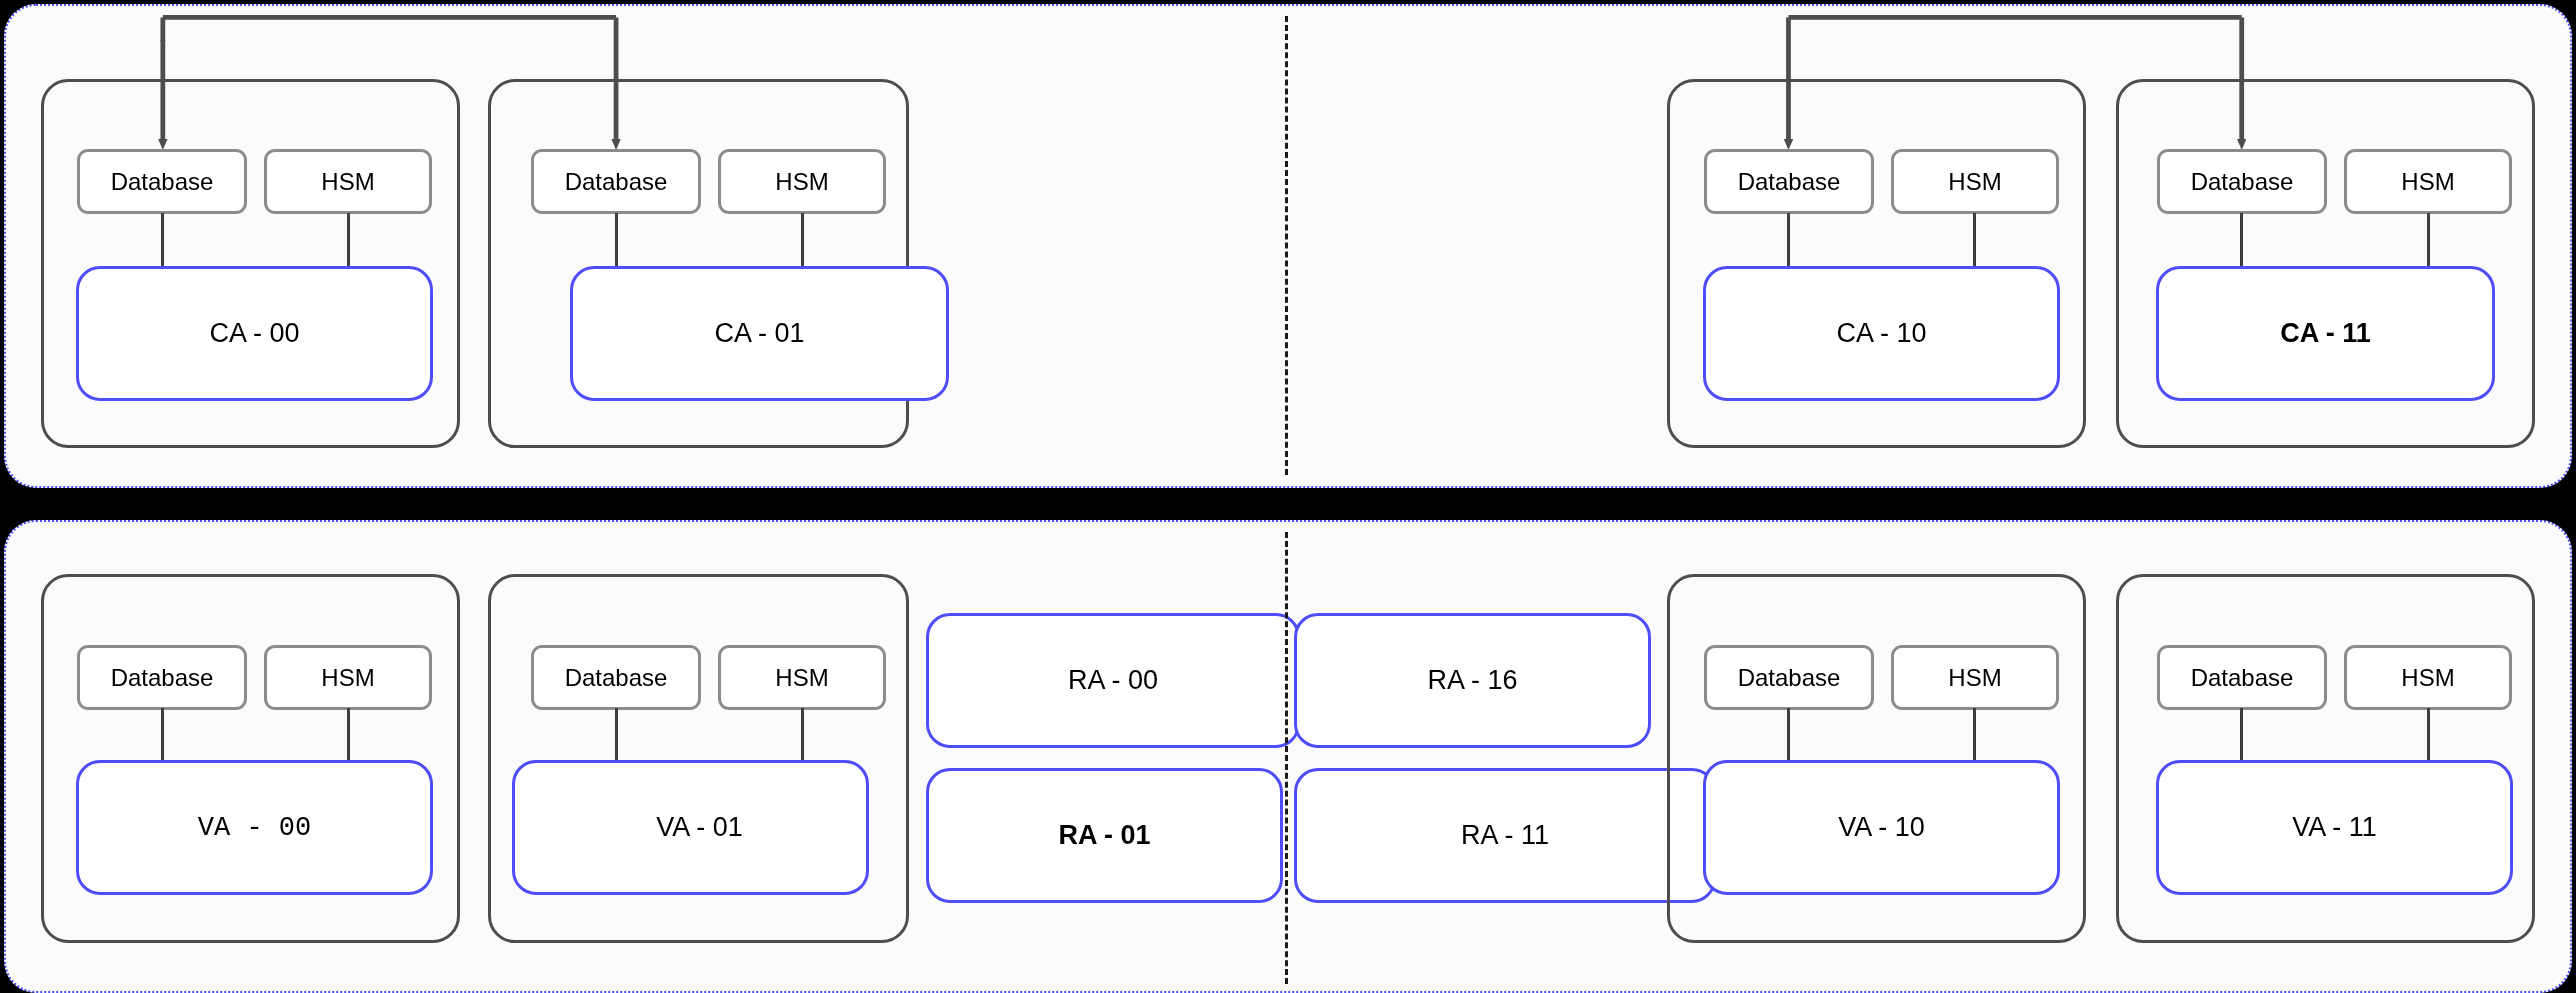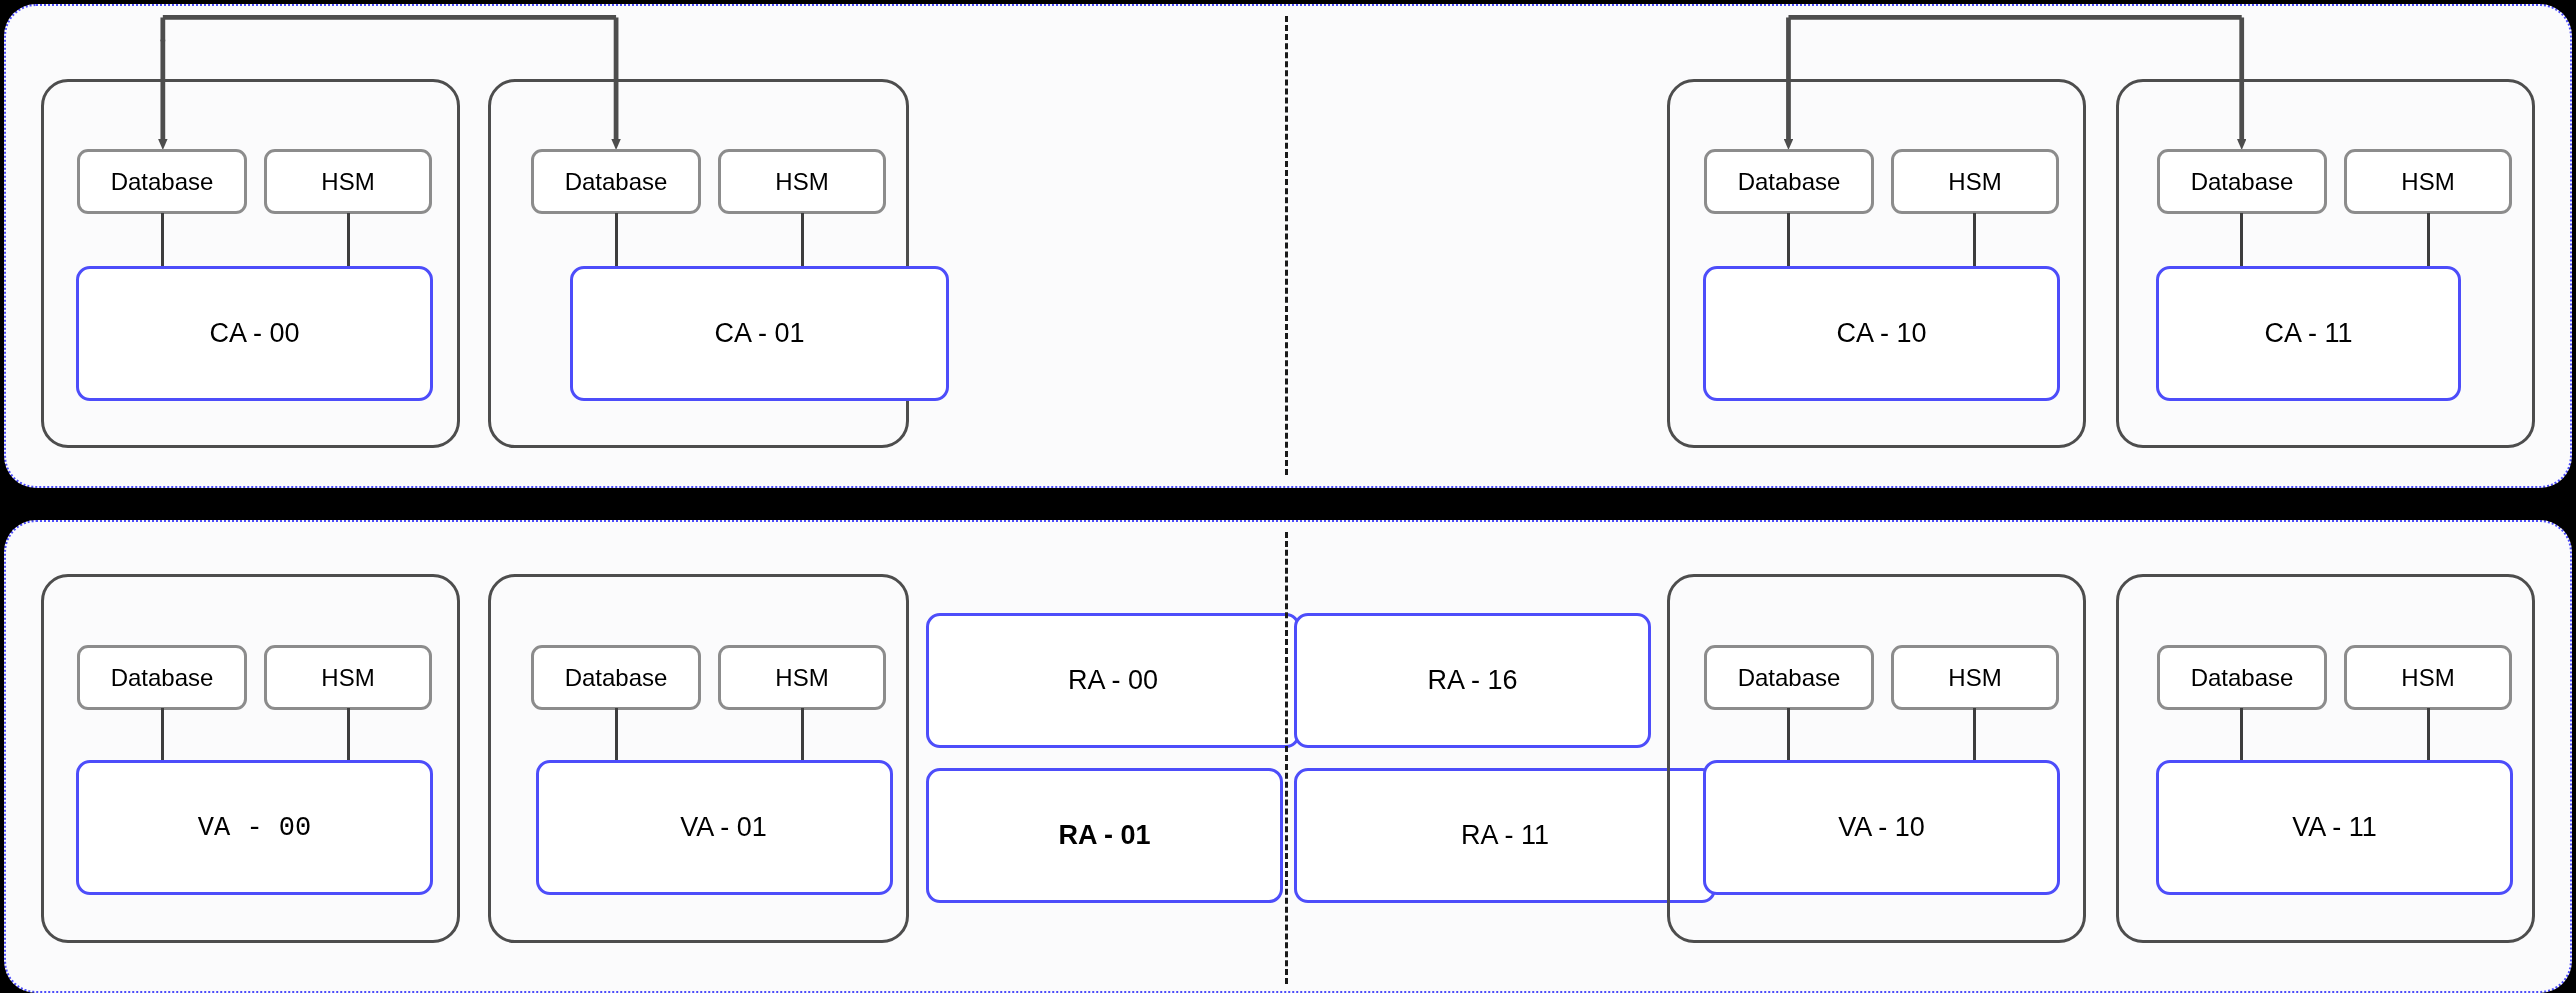--- a/index.html
+++ b/index.html
@@ -12,21 +12,21 @@
   .group{position:absolute;background:transparent;border:3.2px solid #4d4d4d;
          border-radius:27px;box-sizing:border-box;}
 
   .node{position:absolute;box-sizing:border-box;display:flex;
         align-items:center;justify-content:center;text-align:center;
         background:#ffffff;}
 
   .node-small{border:3.2px solid #8c8c8c;border-radius:11px;
               font-size:24px;color:#000;}
 
-  .node-main{border:3.2px solid #4d4dfa;border-radius:14px;
+  .node-main{border:3.2px solid #4d4dfa;border-radius:24px;
              font-size:27px;color:#000;}
 
   .stem{position:absolute;background:#3d3d3d;width:3.2px;}
 
   .divider{position:absolute;width:0;border-left:3.2px dashed #1a1a1a;}
 
   .arrow-svg{position:absolute;left:0;top:0;pointer-events:none;}
 </style>
 </head>
 <body>
@@ -72,39 +72,39 @@
   <div class="node node-small" style="left:1891px;top:149px;width:168px;height:65px;">HSM</div>
   <div class="stem" style="left:1787px;top:213px;height:56px;"></div>
   <div class="stem" style="left:1973px;top:213px;height:56px;"></div>
   <div class="node node-main" style="left:1703px;top:266px;width:357px;height:135px;">CA - 10</div>
 
   <div class="group" style="left:2116px;top:79px;width:419px;height:369px;"></div>
   <div class="node node-small" style="left:2157px;top:149px;width:170px;height:65px;">Database</div>
   <div class="node node-small" style="left:2344px;top:149px;width:168px;height:65px;">HSM</div>
   <div class="stem" style="left:2240px;top:213px;height:56px;"></div>
   <div class="stem" style="left:2427px;top:213px;height:56px;"></div>
-  <div class="node node-main" style="left:2156px;top:266px;width:305px;height:135px;">CA - 11</div>
+  <div class="node node-main" style="left:2156px;top:266px;width:339px;height:135px;font-weight:bold;">CA - 11</div>
 
   <div class="divider" style="left:1285px;top:16px;height:459px;"></div>
 
   <div class="zone" style="left:4px;top:520px;width:2568px;height:473px;"></div>
 
   <div class="group" style="left:41px;top:574px;width:419px;height:369px;"></div>
   <div class="node node-small" style="left:77px;top:645px;width:170px;height:65px;">Database</div>
   <div class="node node-small" style="left:264px;top:645px;width:168px;height:65px;">HSM</div>
   <div class="stem" style="left:161px;top:708px;height:56px;"></div>
   <div class="stem" style="left:347px;top:708px;height:56px;"></div>
   <div class="node node-main" style="left:76px;top:760px;width:357px;height:135px;font-family:Liberation Mono, monospace;">VA - 00</div>
 
   <div class="group" style="left:488px;top:574px;width:421px;height:369px;"></div>
   <div class="node node-small" style="left:531px;top:645px;width:170px;height:65px;">Database</div>
   <div class="node node-small" style="left:718px;top:645px;width:168px;height:65px;">HSM</div>
   <div class="stem" style="left:615px;top:708px;height:56px;"></div>
   <div class="stem" style="left:801px;top:708px;height:56px;"></div>
-  <div class="node node-main" style="left:536px;top:760px;width:357px;height:135px;padding-left:18px;">VA - 01</div>
+  <div class="node node-main" style="left:512px;top:760px;width:357px;height:135px;padding-left:18px;">VA - 01</div>
 
   <div class="node node-main" style="left:926px;top:613px;width:374px;height:135px;">RA - 00</div>
   <div class="node node-main" style="left:1294px;top:613px;width:357px;height:135px;">RA - 16</div>
   <div class="node node-main" style="left:926px;top:768px;width:357px;height:135px;font-weight:bold;">RA - 01</div>
   <div class="node node-main" style="left:1294px;top:768px;width:422px;height:135px;">RA - 11</div>
 
   <div class="group" style="left:1667px;top:574px;width:419px;height:369px;"></div>
   <div class="node node-small" style="left:1704px;top:645px;width:170px;height:65px;">Database</div>
   <div class="node node-small" style="left:1891px;top:645px;width:168px;height:65px;">HSM</div>
   <div class="stem" style="left:1787px;top:708px;height:56px;"></div>

